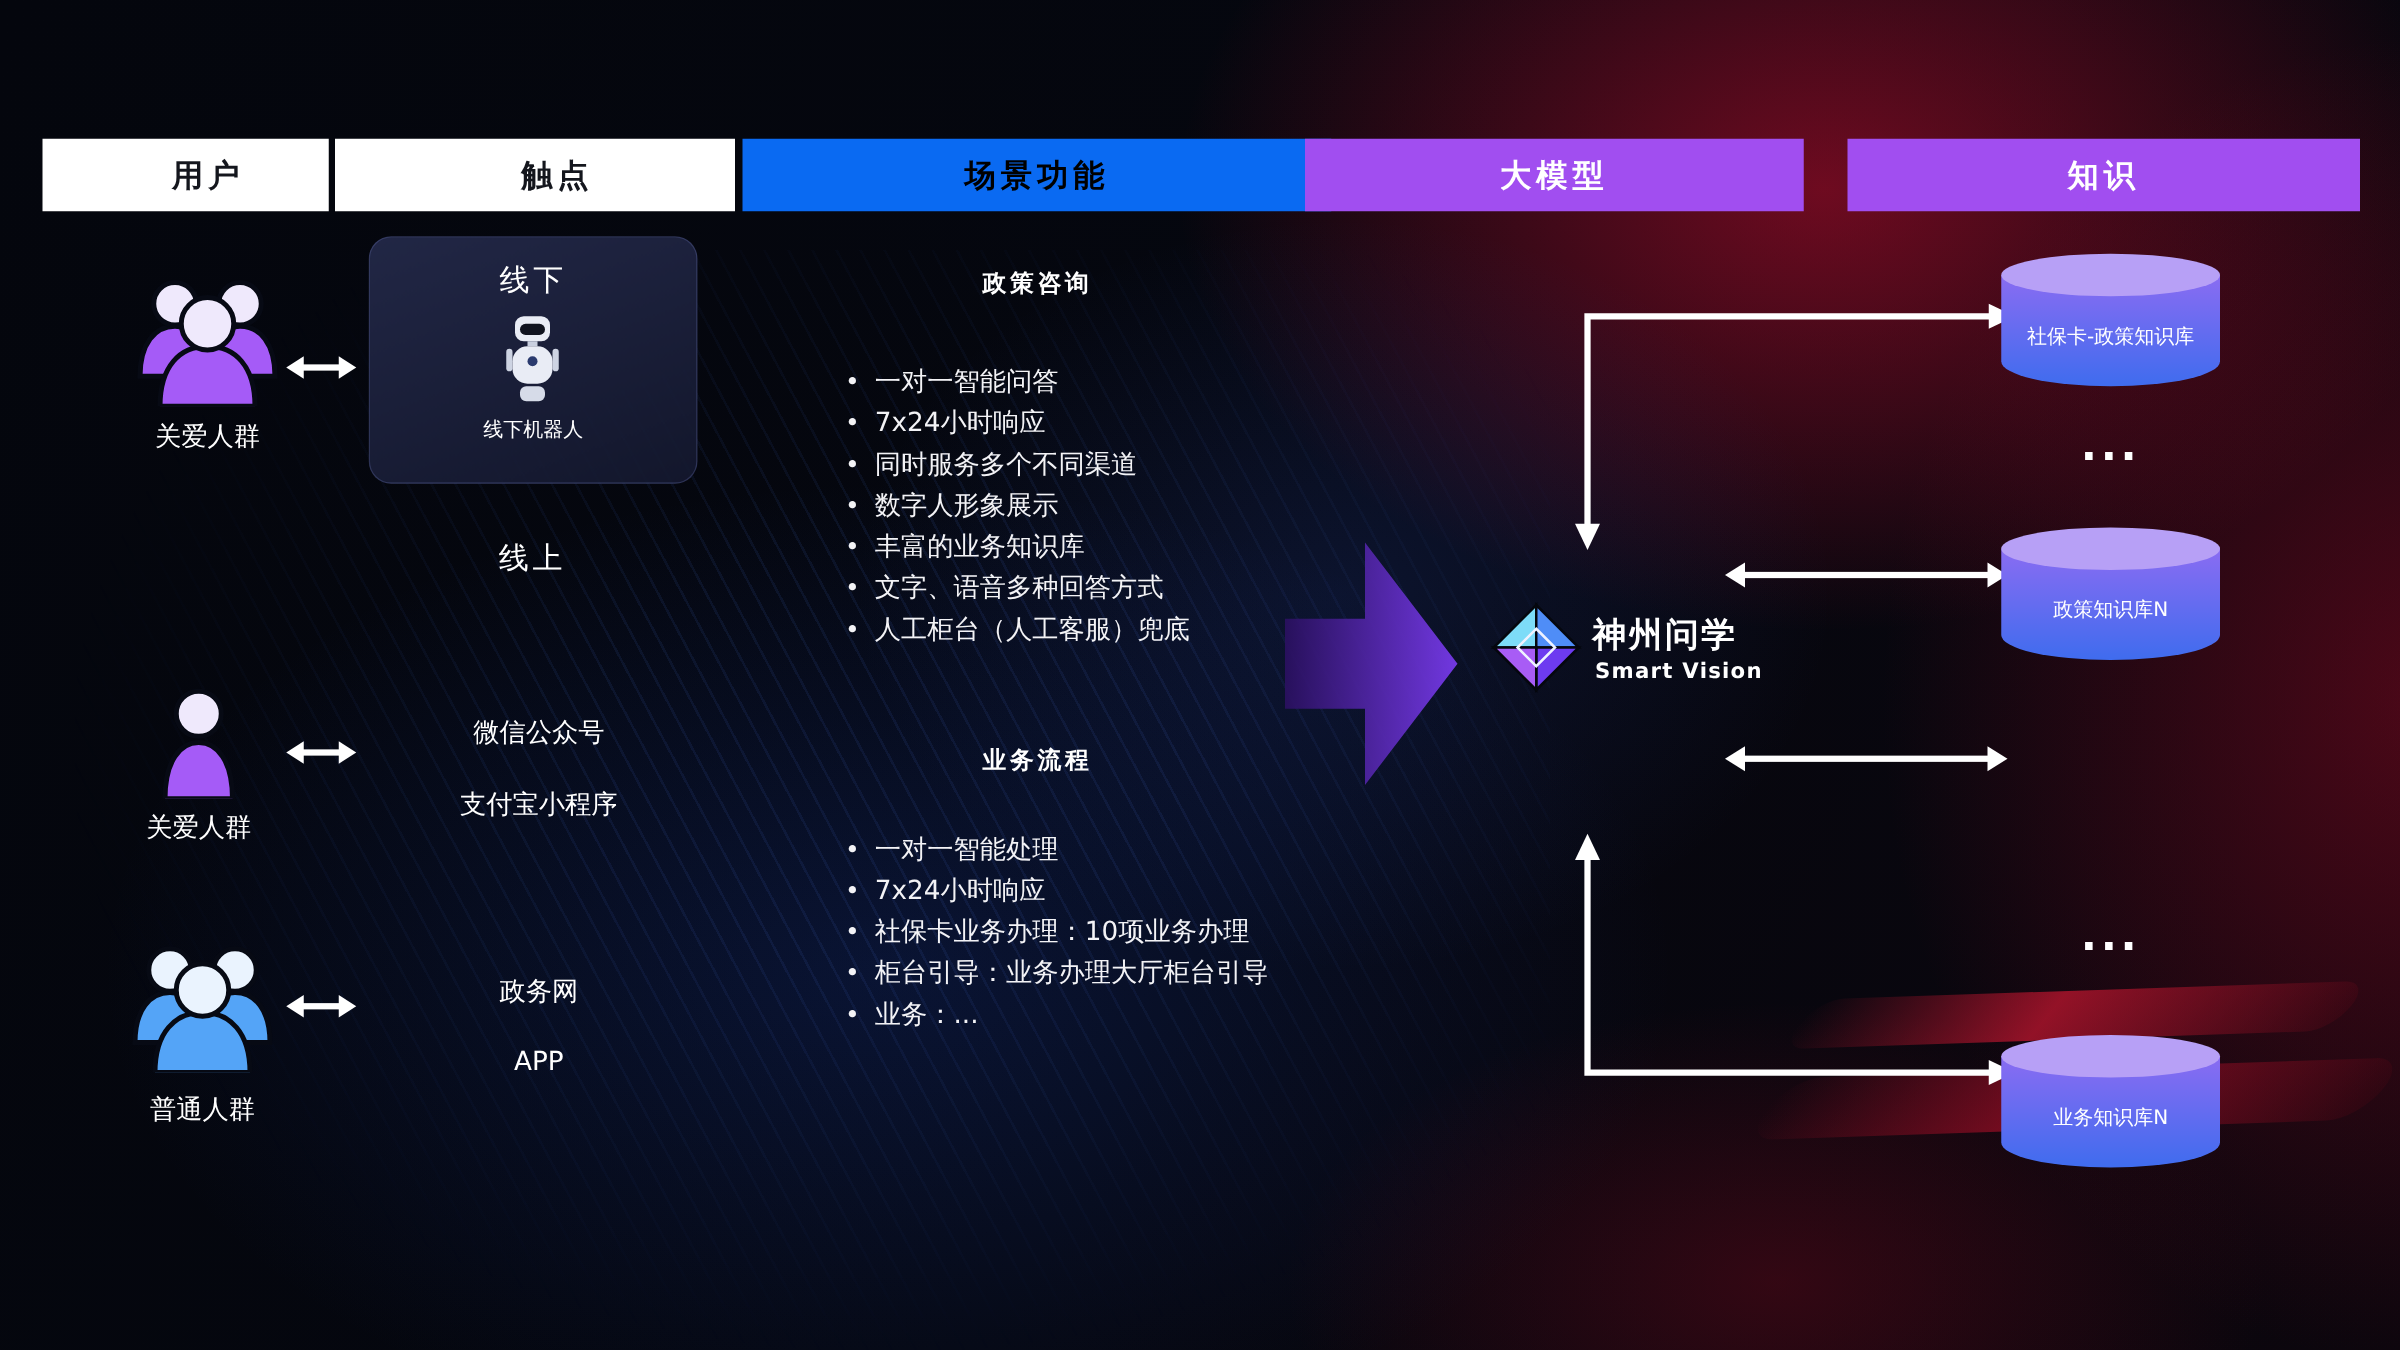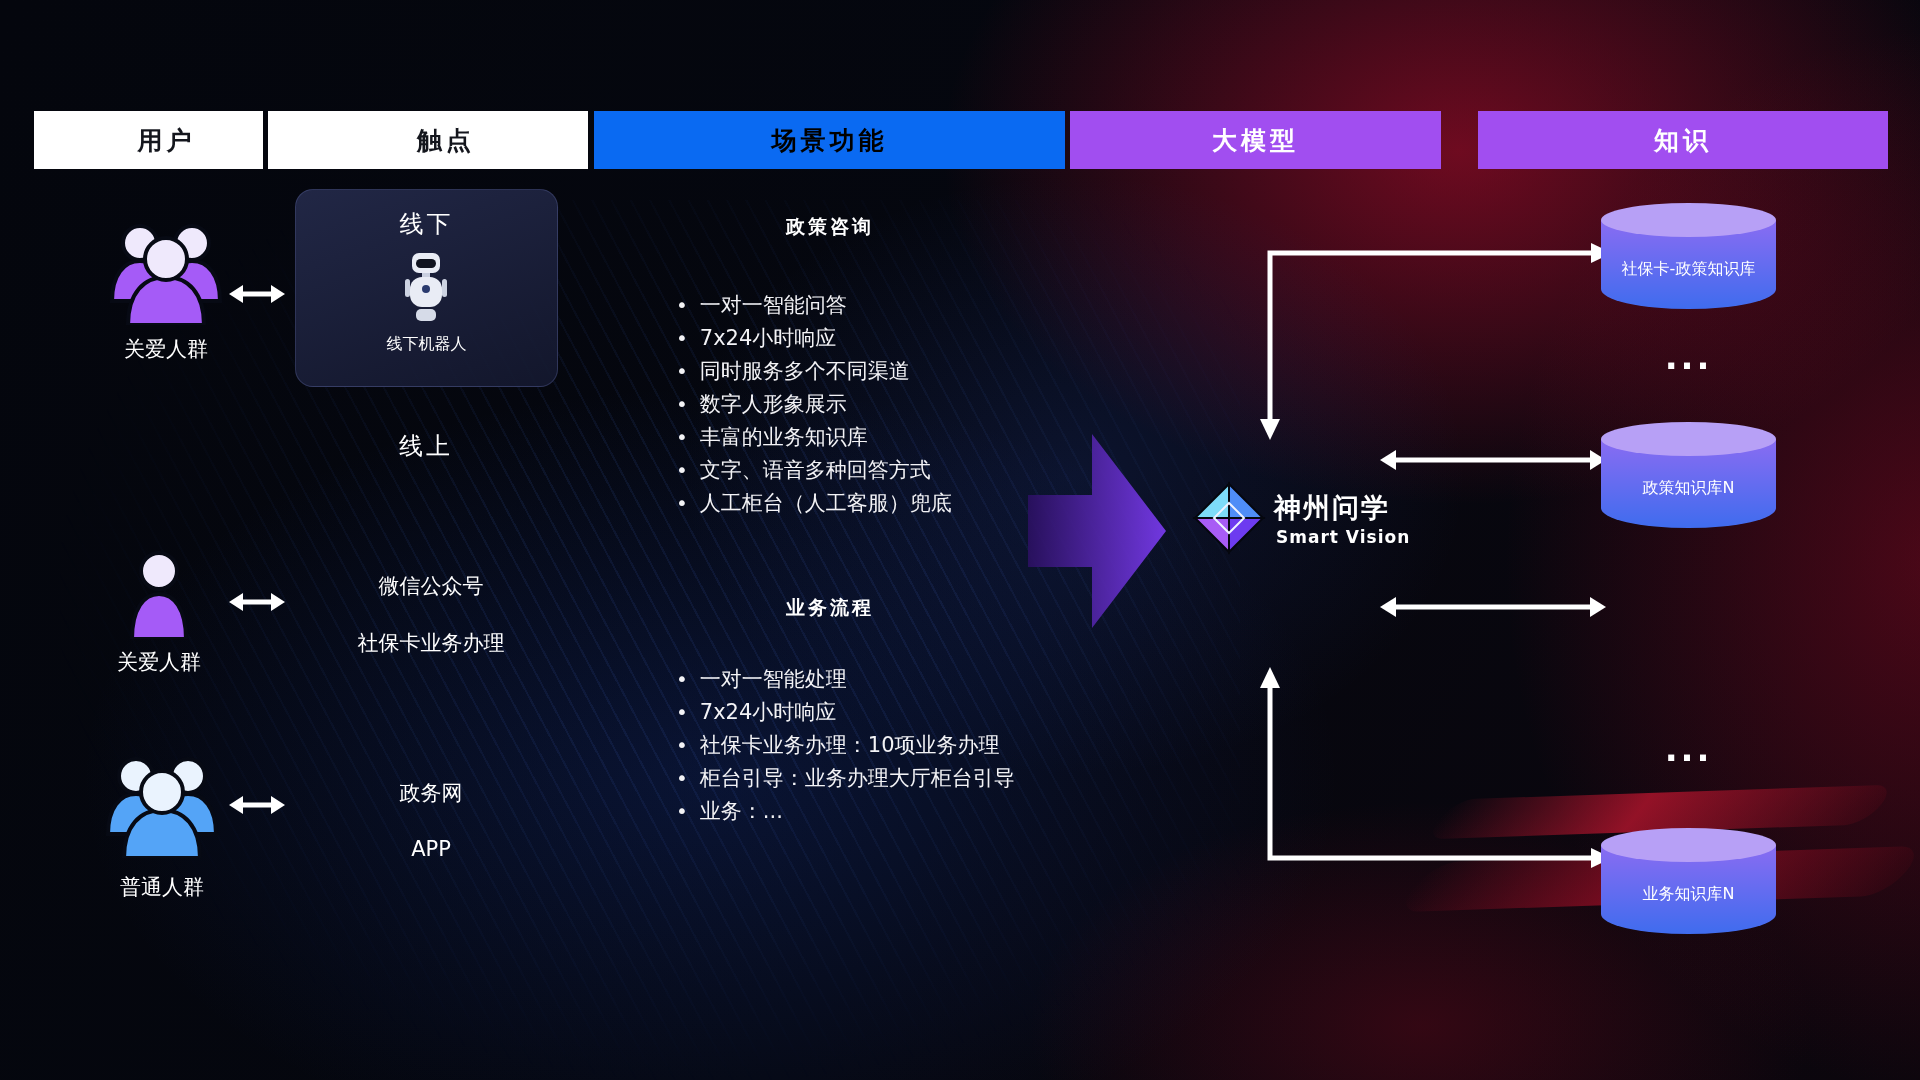--- a/index.html
+++ b/index.html
@@ -28,21 +28,21 @@
 
   
   .hdr { position:absolute; top:111px; height:58px; display:flex; align-items:center; justify-content:center;
     font-size:25px; font-weight:700; letter-spacing:4px; }
   .hdr-white { background:#ffffff; color:#14161d;padding-left:36px; }
   .hdr-blue { background:var(--scenario-header,#0a6af2); color:#000000; }
   .hdr-purple { background:var(--model-header,#a14ef0); color:#fff; }
   #hdr-users { left:34px;  width:229px; }
   #hdr-touch { left:268px; width:320px; }
   #hdr-scene { left:594px; width:471px; }
-  #hdr-model { left:1070px;width:371px; }
+  #hdr-model { left:1044px;width:399px; }
   #hdr-know  { left:1478px;width:410px;font-family:Liberation Serif, serif; }
 
   .lbl { position:absolute; text-align:center; font-size:21px; color:#fff; }
 
   
   .icon-wrap { position:absolute; }
   #user-group-1 { left:100px; top:213px; width:132px; height:112px; }
   #user-lbl-1   { left:66px;  top:335px; width:200px; }
   #arrow-u1     { left:228px; top:282px; width:58px; height:24px; }
   #user-person-2{ left:128px; top:549px; width:62px;  height:90px; }
@@ -202,21 +202,21 @@
       <rect x="1" y="28" width="5" height="18" rx="2.5" fill="#cdd3e2"></rect>
       <rect x="38" y="28" width="5" height="18" rx="2.5" fill="#cdd3e2"></rect>
       <rect x="6" y="26" width="32" height="30" rx="12" fill="#e9ecf5"></rect>
       <circle cx="22" cy="38" r="4" fill="#2a3a6e"></circle>
       <rect x="12" y="58" width="20" height="12" rx="5" fill="#d6dbe8"></rect>
     </svg>
   </div>
   <div class="lbl" id="offline-robot-label">线下机器人</div>
   <div class="lbl" id="online-title">线上</div>
   <div class="lbl" id="channel-0">微信公众号</div>
-  <div class="lbl" id="channel-1">社保卡业务办理</div>
+  <div class="lbl" id="channel-1">支付宝小程序</div>
   <div class="lbl" id="channel-2">政务网</div>
   <div class="lbl" id="channel-3">APP</div>
 
   <div class="scene-heading" id="scene-heading-0">政策咨询</div>
   <div class="bullet-list" id="bullet-list-0">
     <div class="bullet-row">
         <span class="bullet-dot">•</span>
         <span>一对一智能问答</span>
       </div>
     <div class="bullet-row">

